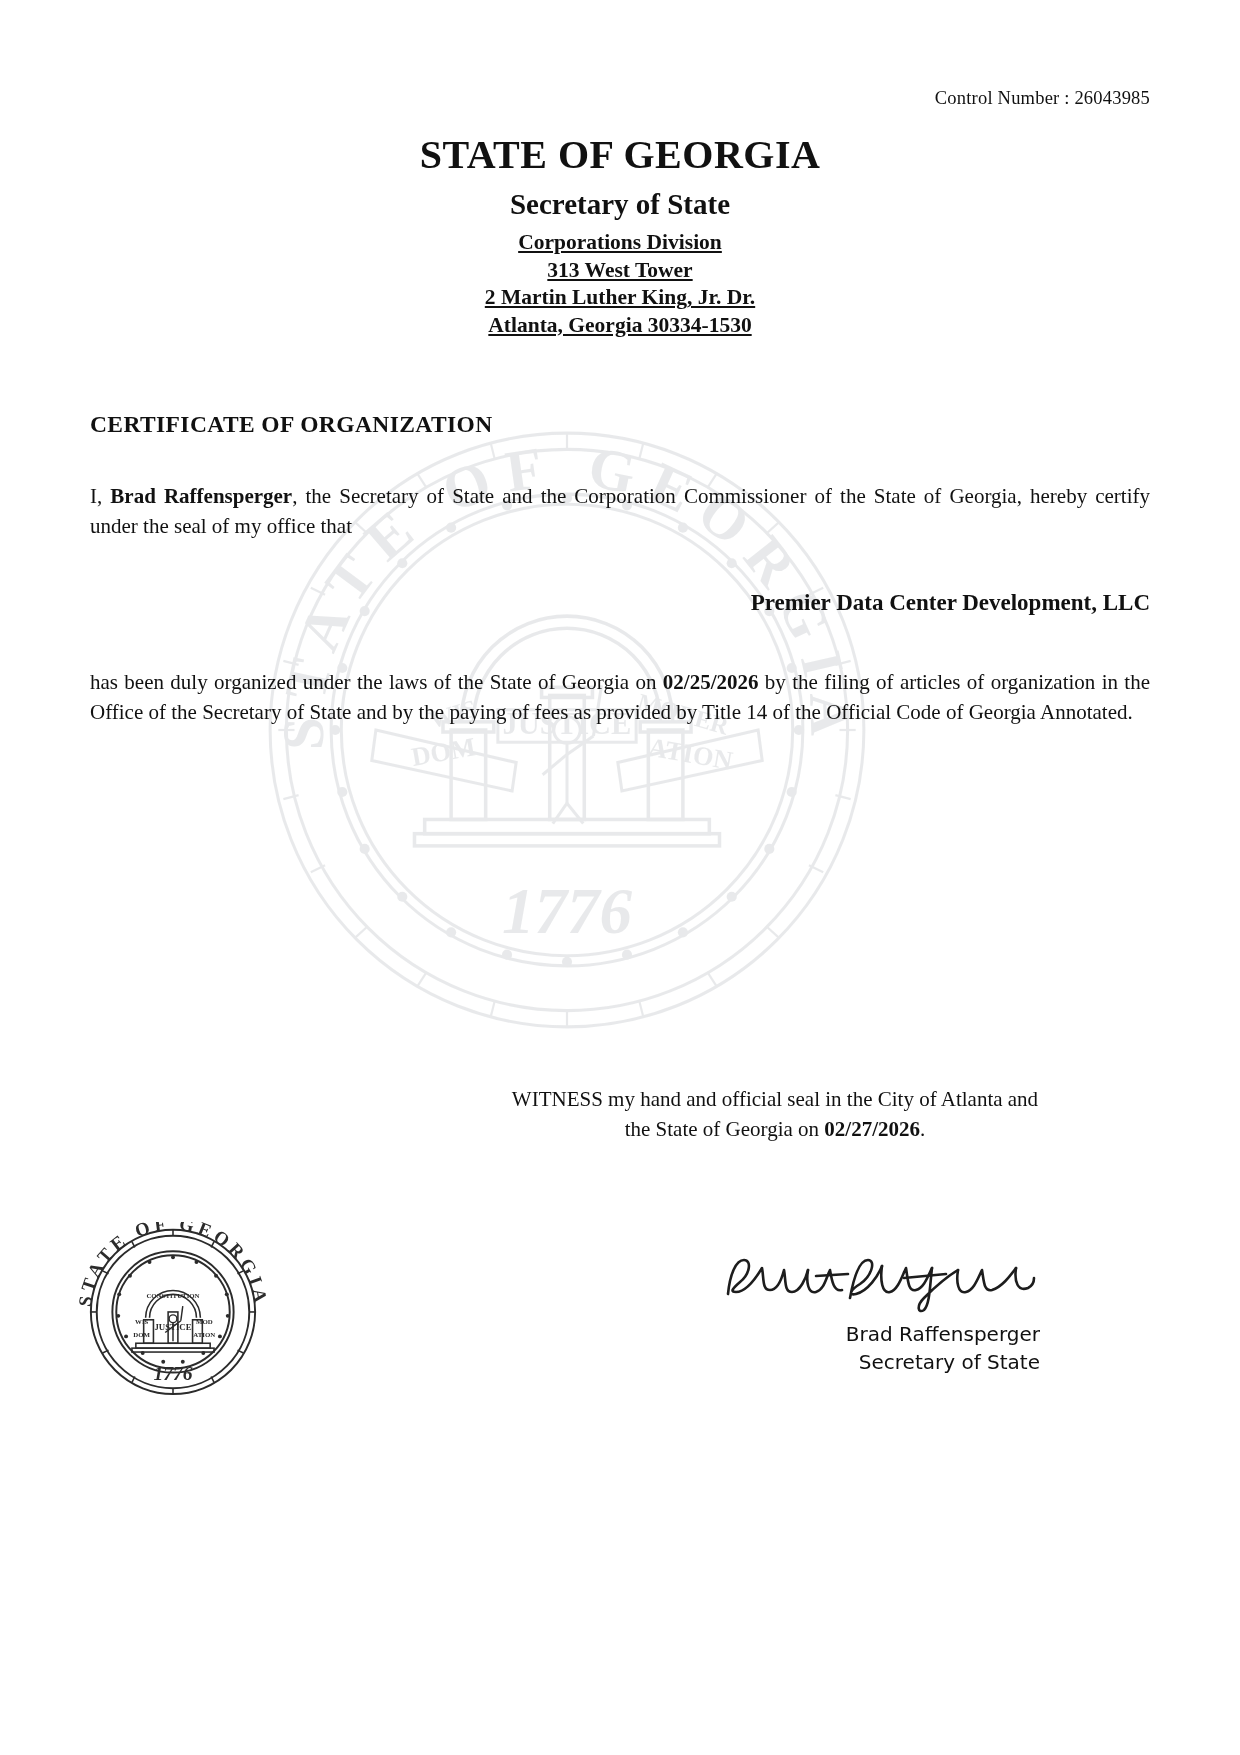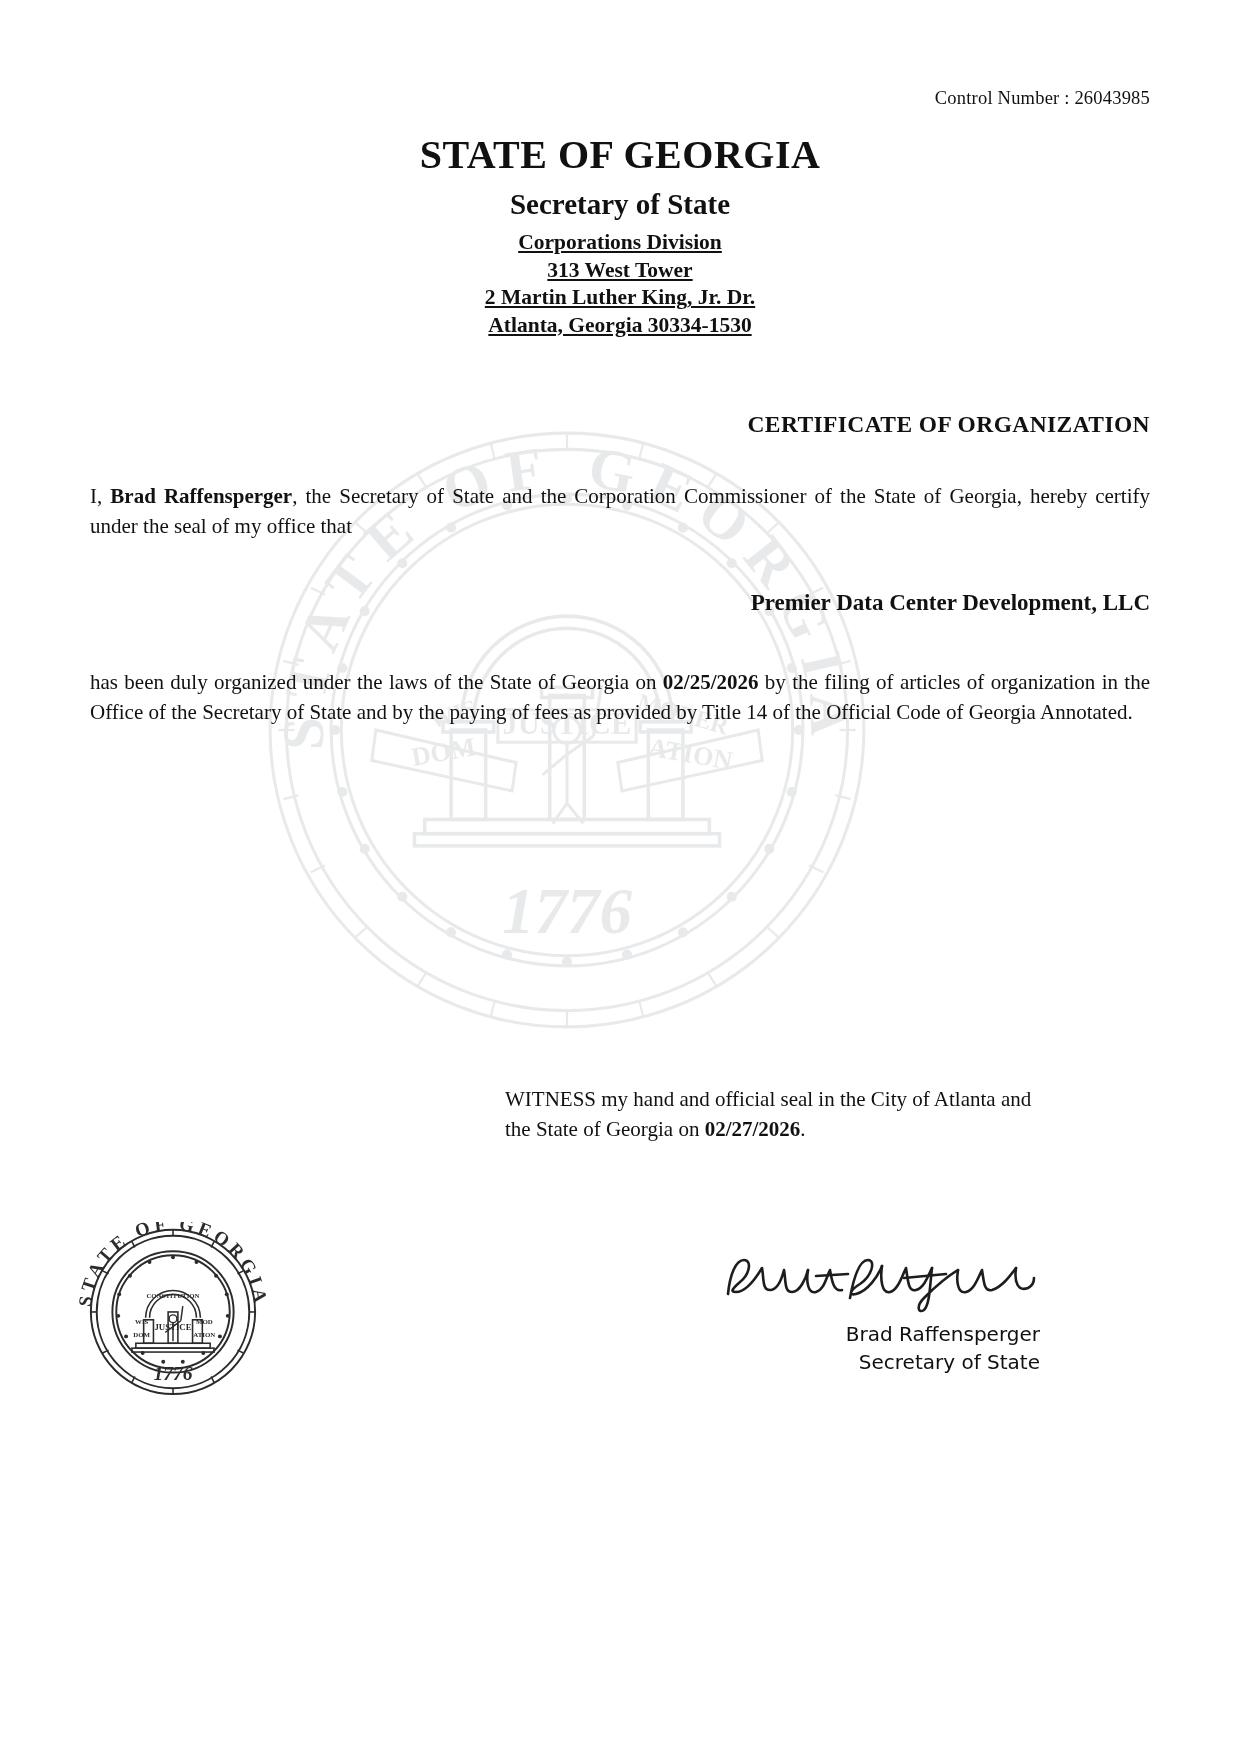--- a/index.html
+++ b/index.html
@@ -59,21 +59,21 @@
     font-weight: bold;
     font-size: 21.5px;
     line-height: 1.28;
   }
   .addr-block {
     margin-top: 8px;
     text-decoration: underline;
   }
 
   .cert-title {
-    text-align: right;
+    text-align: left;
     font-weight: bold;
     font-size: 23.5px;
     letter-spacing: 0.4px;
     margin-top: 72px;
   }
 
   .para {
     font-size: 21px;
     line-height: 1.42;
     text-align: justify;
@@ -99,20 +99,21 @@
   .entity-type b { font-weight: bold; }
 
   .witness {
     position: absolute;
     left: 505px;
     top: 1085px;
     width: 540px;
     font-size: 21px;
     line-height: 1.42;
     z-index: 2;
+    text-align: center;
   }
   .witness b { font-weight: bold; }
 
   
   #seal-small {
     position: absolute;
     left: 75px;
     top: 1222px;
     width: 196px;
     height: 176px;

